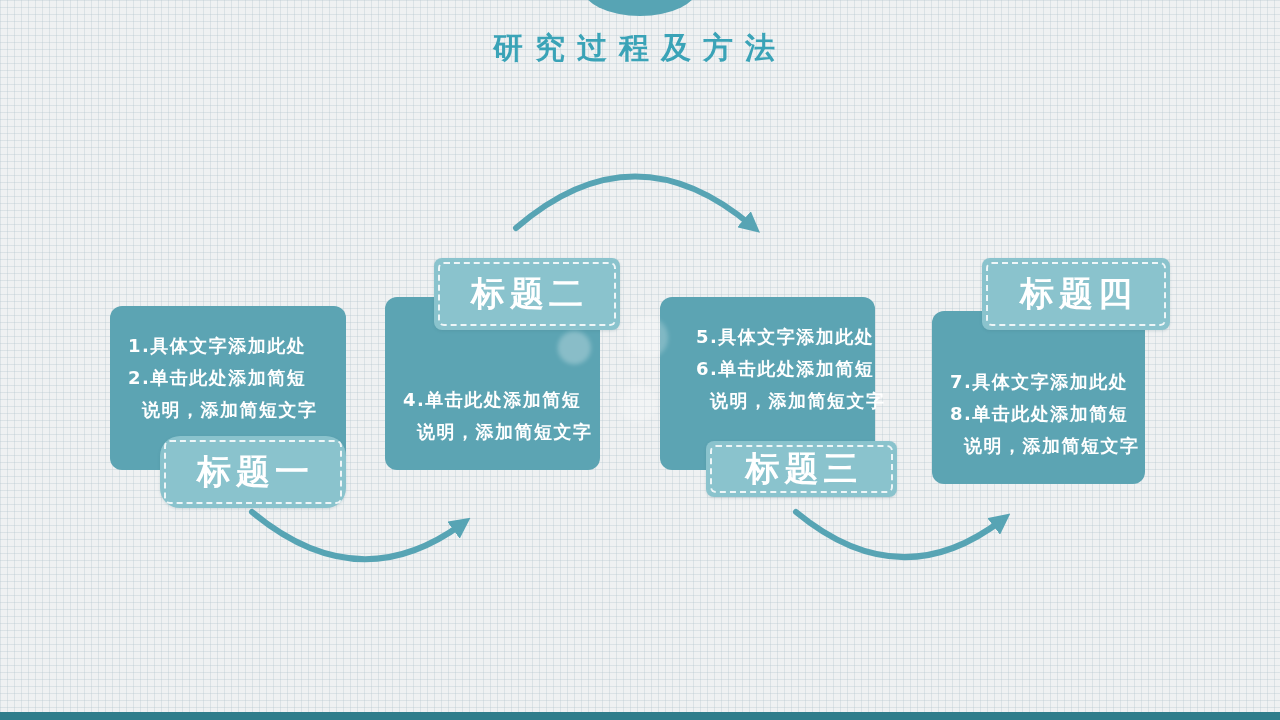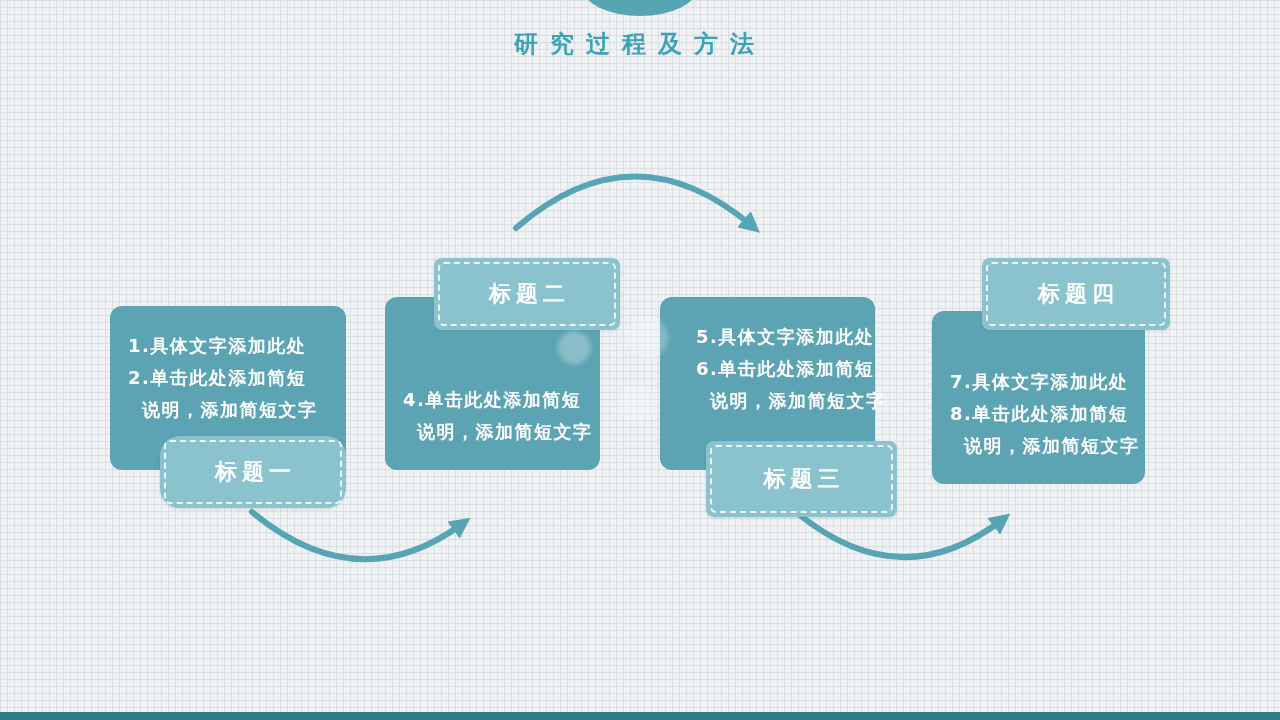--- a/index.html
+++ b/index.html
@@ -20,21 +20,21 @@
   .top-blob{
     position:absolute;left:582px;top:-42px;width:116px;height:58px;
     background:var(--c-arrow,#57a4b4);
     border-radius:50%;
     z-index:1;
   }
 
   .title{
     position:absolute;left:0;top:28px;width:100%;margin:0;
     text-align:center;
-    font-size:24px;font-weight:bold;letter-spacing:12px;
+    font-size:30px;font-weight:bold;letter-spacing:12px;
     color:var(--c-title,#3aa3b7);
     z-index:2;
   }
 
   .arrows{position:absolute;left:0;top:0;z-index:1;pointer-events:none;}
   .arrows path.arc{
     fill:none;stroke:var(--c-arrow,#57a4b4);stroke-width:6;stroke-linecap:round;
   }
   .arrows marker path{fill:var(--c-arrow,#57a4b4);}
 
@@ -63,33 +63,33 @@
     display:flex;align-items:center;justify-content:center;
     z-index:3;
     box-shadow:0 1px 3px rgba(60,110,120,.18);
   }
   .badge::after{
     content:'';position:absolute;inset:4px;
     border:2px dashed rgba(255,255,255,.85);border-radius:6px;
     pointer-events:none;
   }
   .badge span{
-    color:#fff;font-size:22px;font-weight:bold;letter-spacing:5px;
+    color:#fff;font-size:34px;font-weight:bold;letter-spacing:5px;
     padding-left:5px; 
   }
 
   
   .card.g1{left:110px;top:306px;width:236px;height:164px;}
   .badge.g1{left:160px;top:436px;width:186px;height:72px;border-radius:20px;}
 
   .card.g2{left:385px;top:297px;width:215px;height:173px;}
   .badge.g2{left:434px;top:258px;width:186px;height:72px;}
 
   .card.g3{left:660px;top:297px;width:215px;height:173px;padding-left:36px;}
-  .badge.g3{left:706px;top:441px;width:191px;height:76px;}
+  .badge.g3{left:706px;top:441px;width:191px;height:56px;}
 
   .card.g4{left:932px;top:311px;width:213px;height:173px;}
   .badge.g4{left:982px;top:258px;width:188px;height:72px;}
 
   .watermark{
     position:absolute;left:548px;top:272px;width:160px;height:185px;
     transform:rotate(-38deg);
     background:
       radial-gradient(circle at 30% 25%, rgba(255,255,255,.55) 0 16px, transparent 17px),
       radial-gradient(circle at 70% 45%, rgba(255,255,255,.45) 0 20px, transparent 21px),

